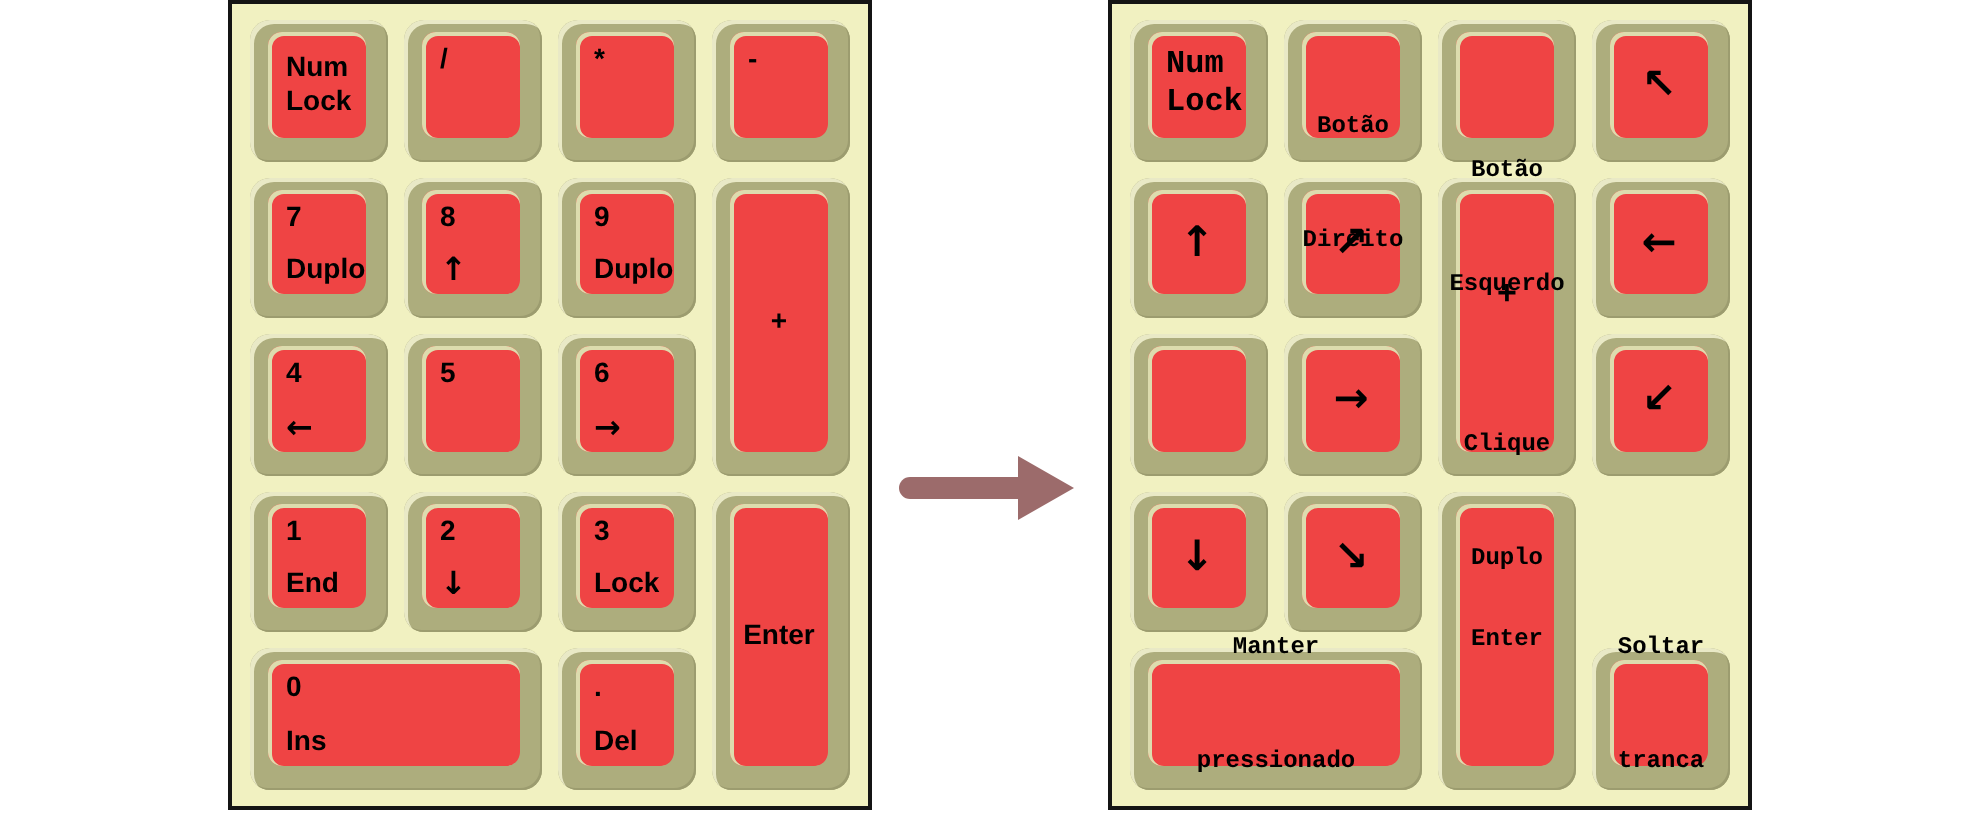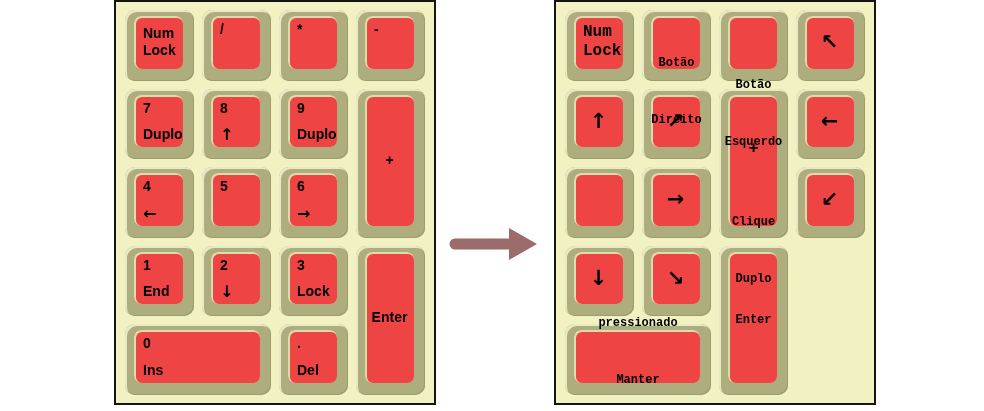--- a/index.html
+++ b/index.html
@@ -236,19 +236,26 @@
       </div>
     </div>
     <div class="key r2">
       <div class="face"></div>
       <div class="ov ov-enter">Enter</div>
     </div>
 
     <div class="key c2">
       <div class="face"></div>
       <div class="ov ov-center">
+        <div>Manter</div>
         <div>pressionado</div>
-        <div>Manter</div>
+      </div>
+    </div>
+    <div class="key">
+      <div class="face"></div>
+      <div class="ov ov-center">
+        <div>Soltar</div>
+        <div>tranca</div>
       </div>
     </div>
 
   </div>
 </div>
 
 </body></html>

